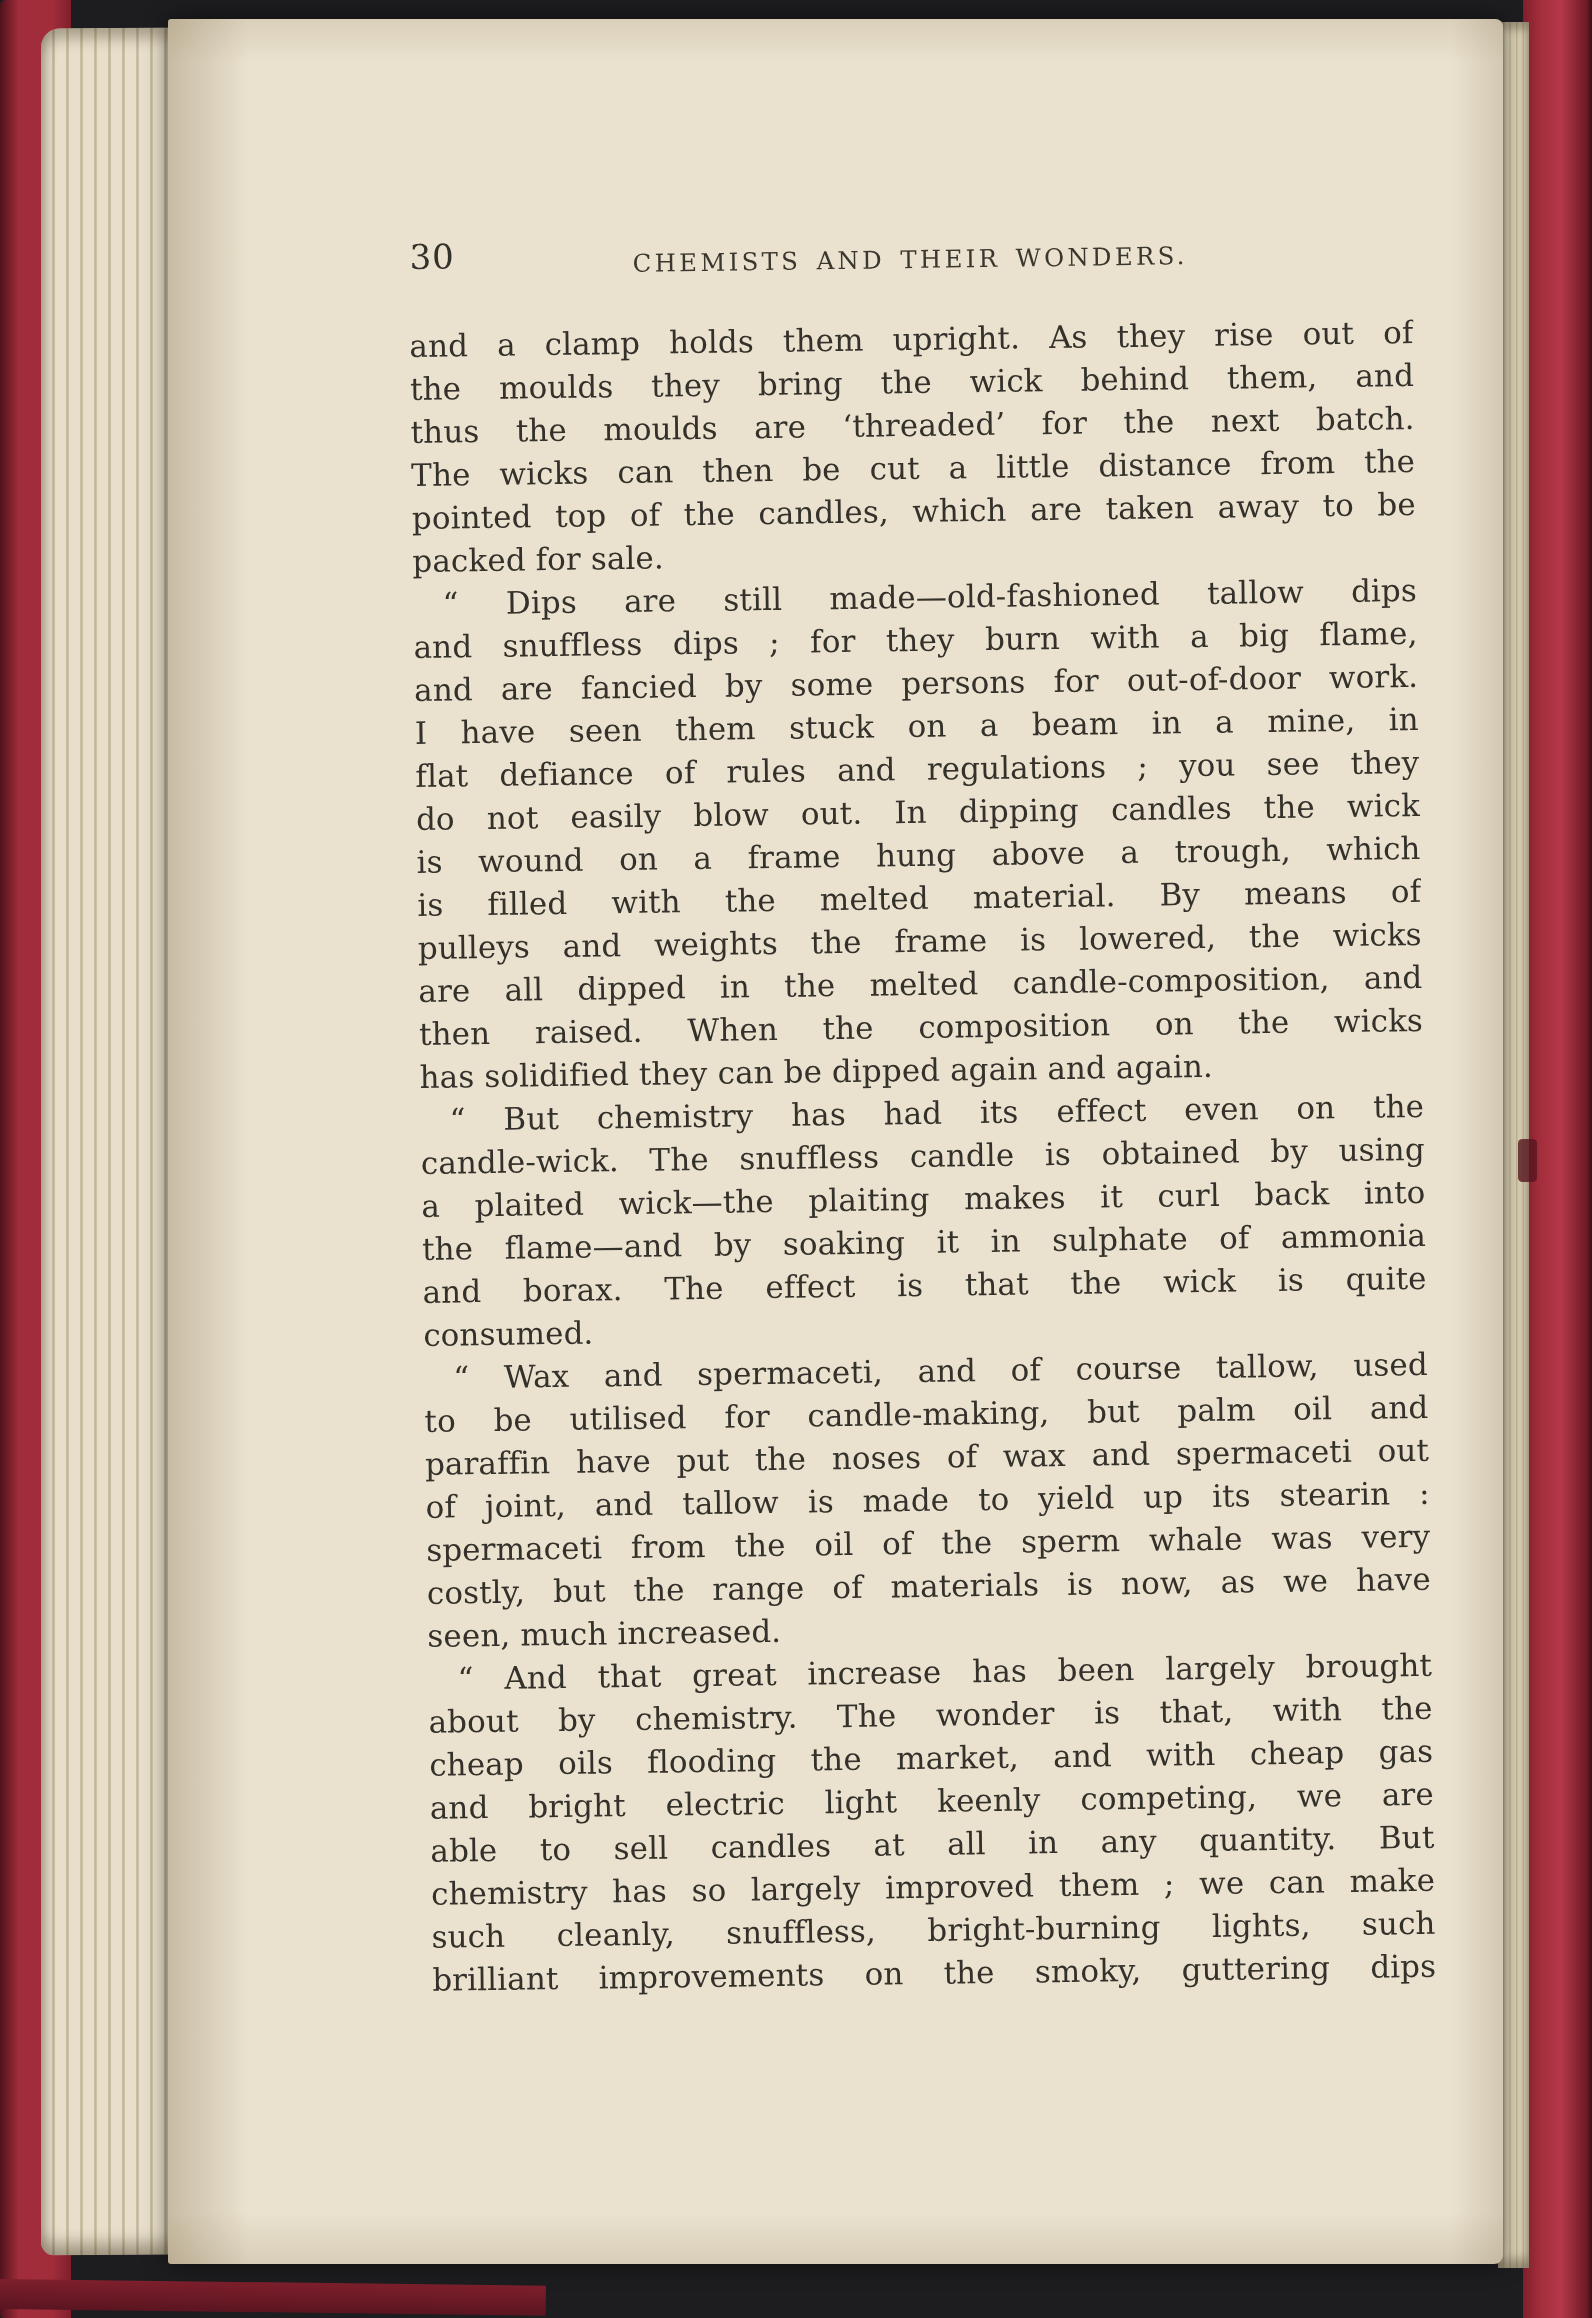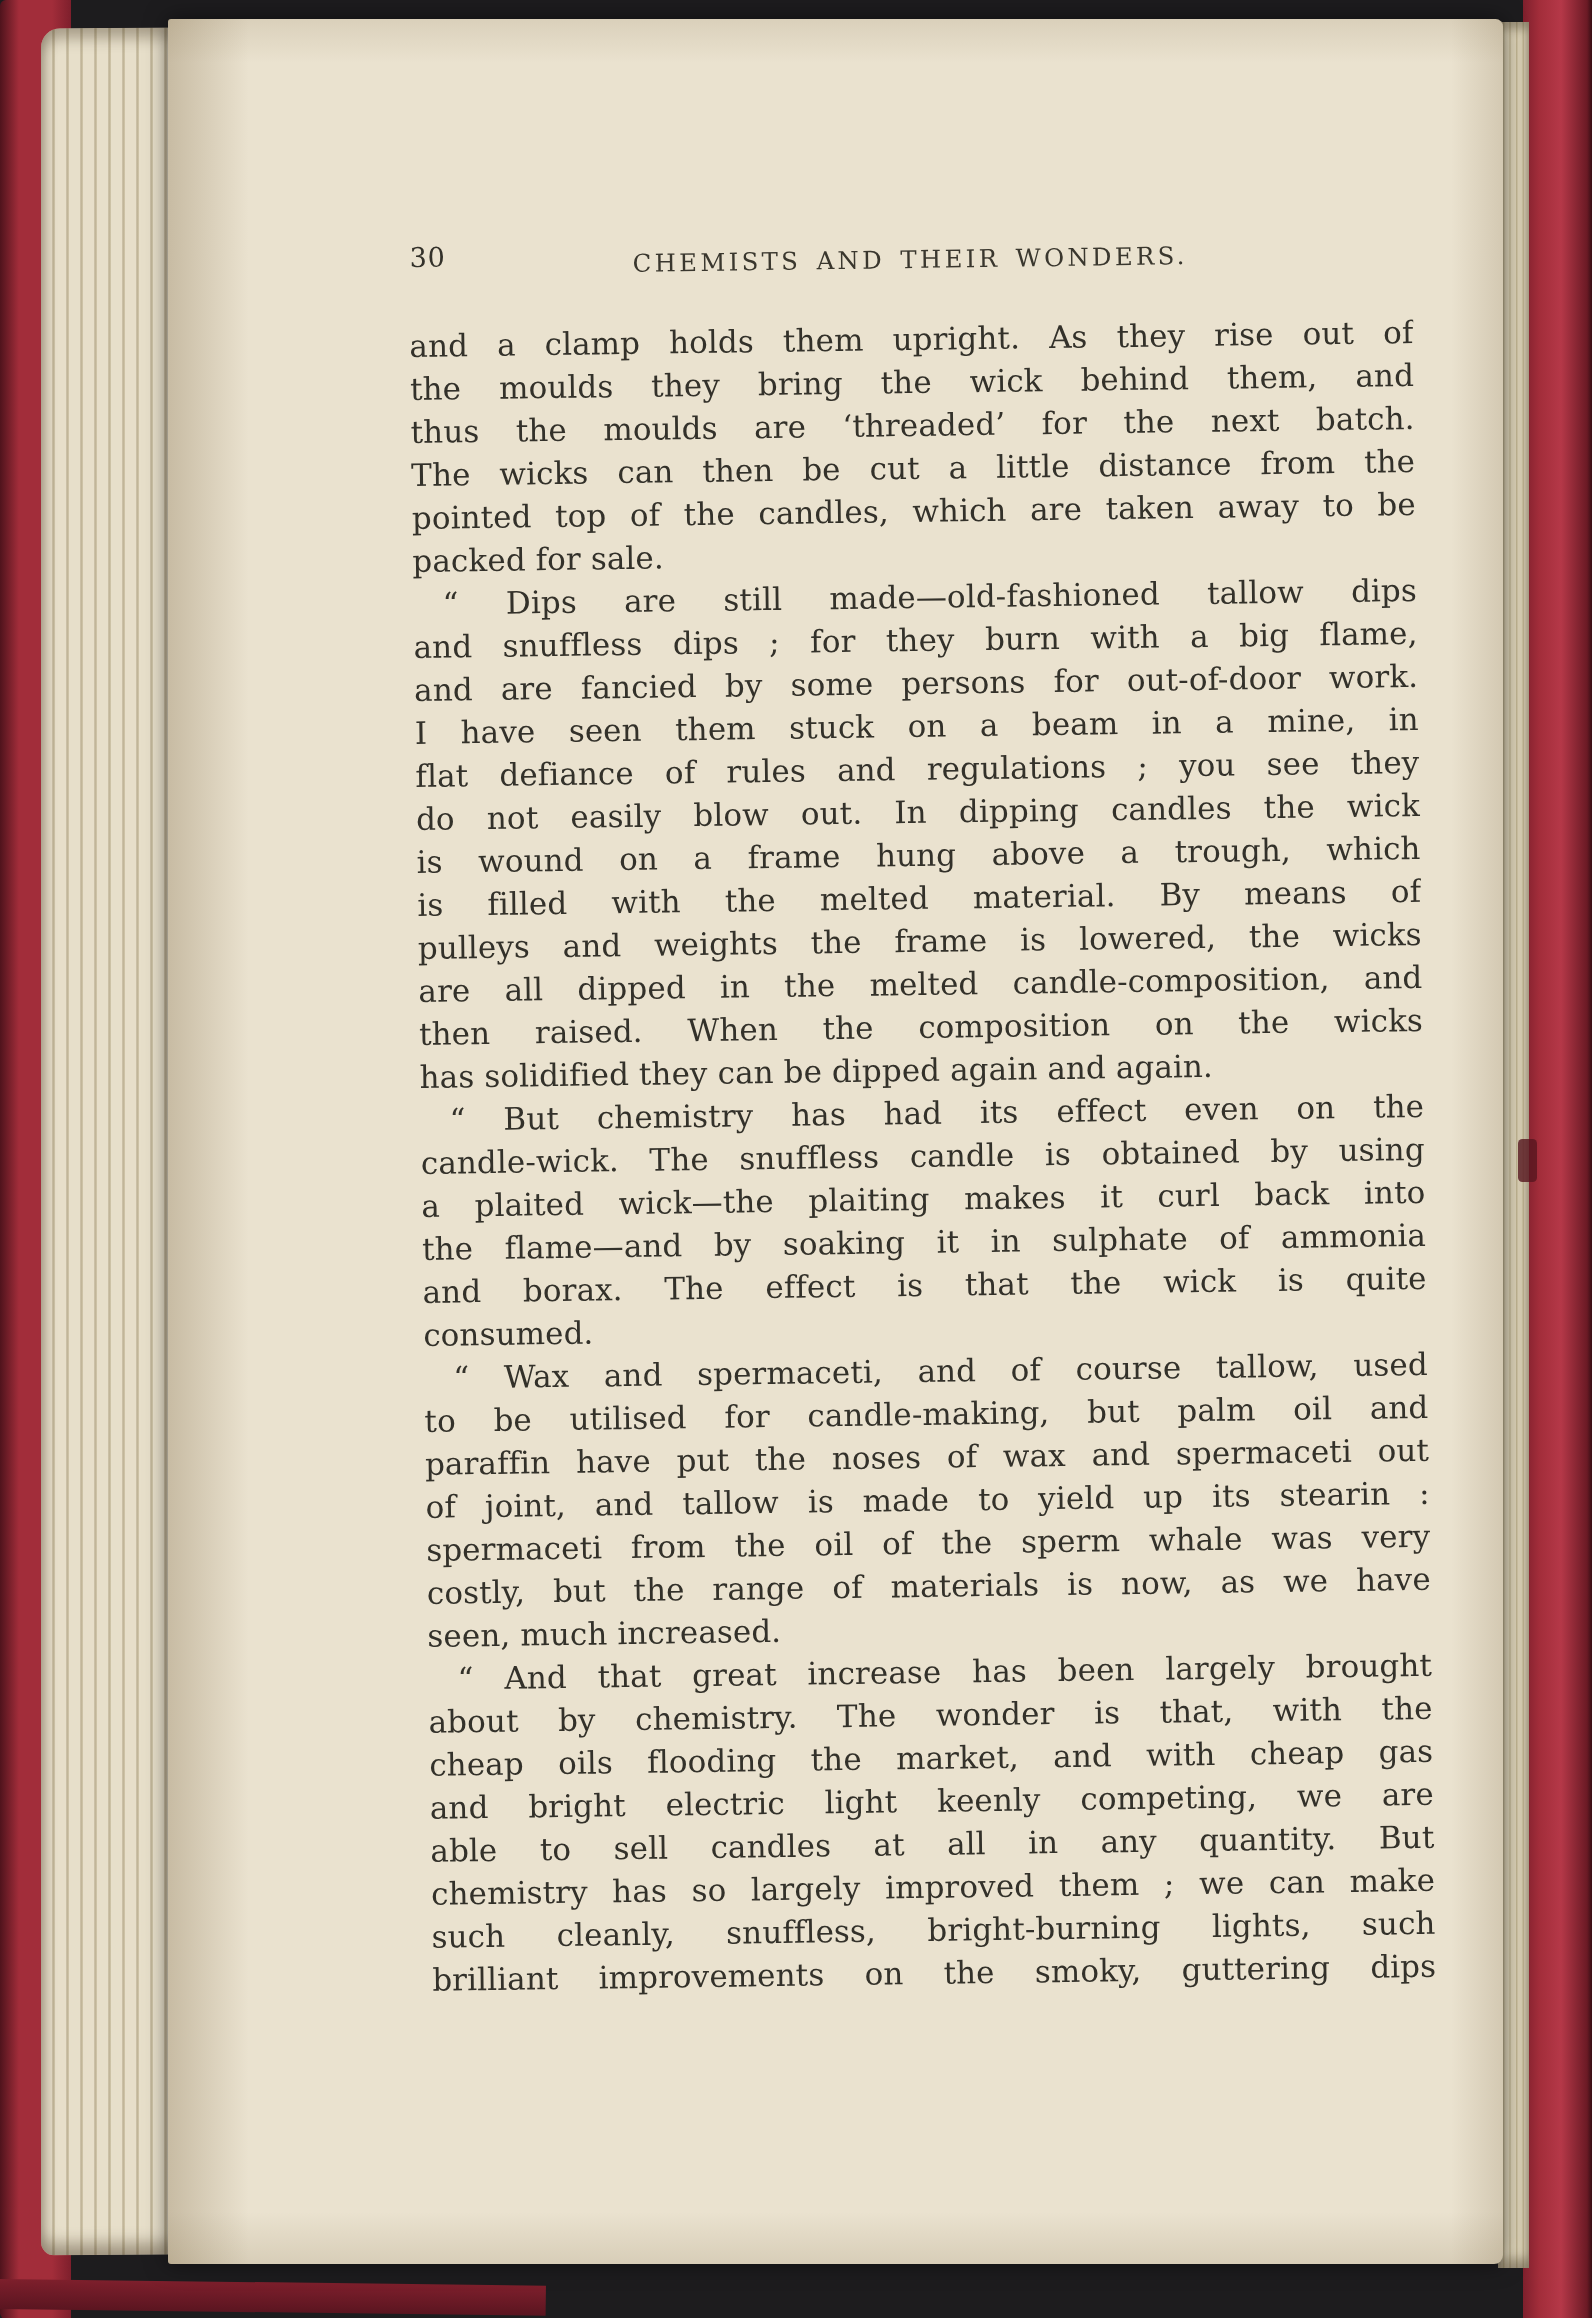--- a/index.html
+++ b/index.html
@@ -93,21 +93,21 @@
     color: var(--ink, #33312a);
   }
   .header-row {
     position: relative;
     height: 37px;
     line-height: 37px;
   }
   .pagenum {
     position: absolute;
     left: 1.5px; top: -8.9px;
-    font-size: 27px;
+    font-size: 34px;
     letter-spacing: 0.7px;
   }
   .running-head {
     display: block;
     text-align: center;
     font-size: 24.4px;
     letter-spacing: 3.3px;
     word-spacing: 4.4px;
     color: #3a372e;
   }

